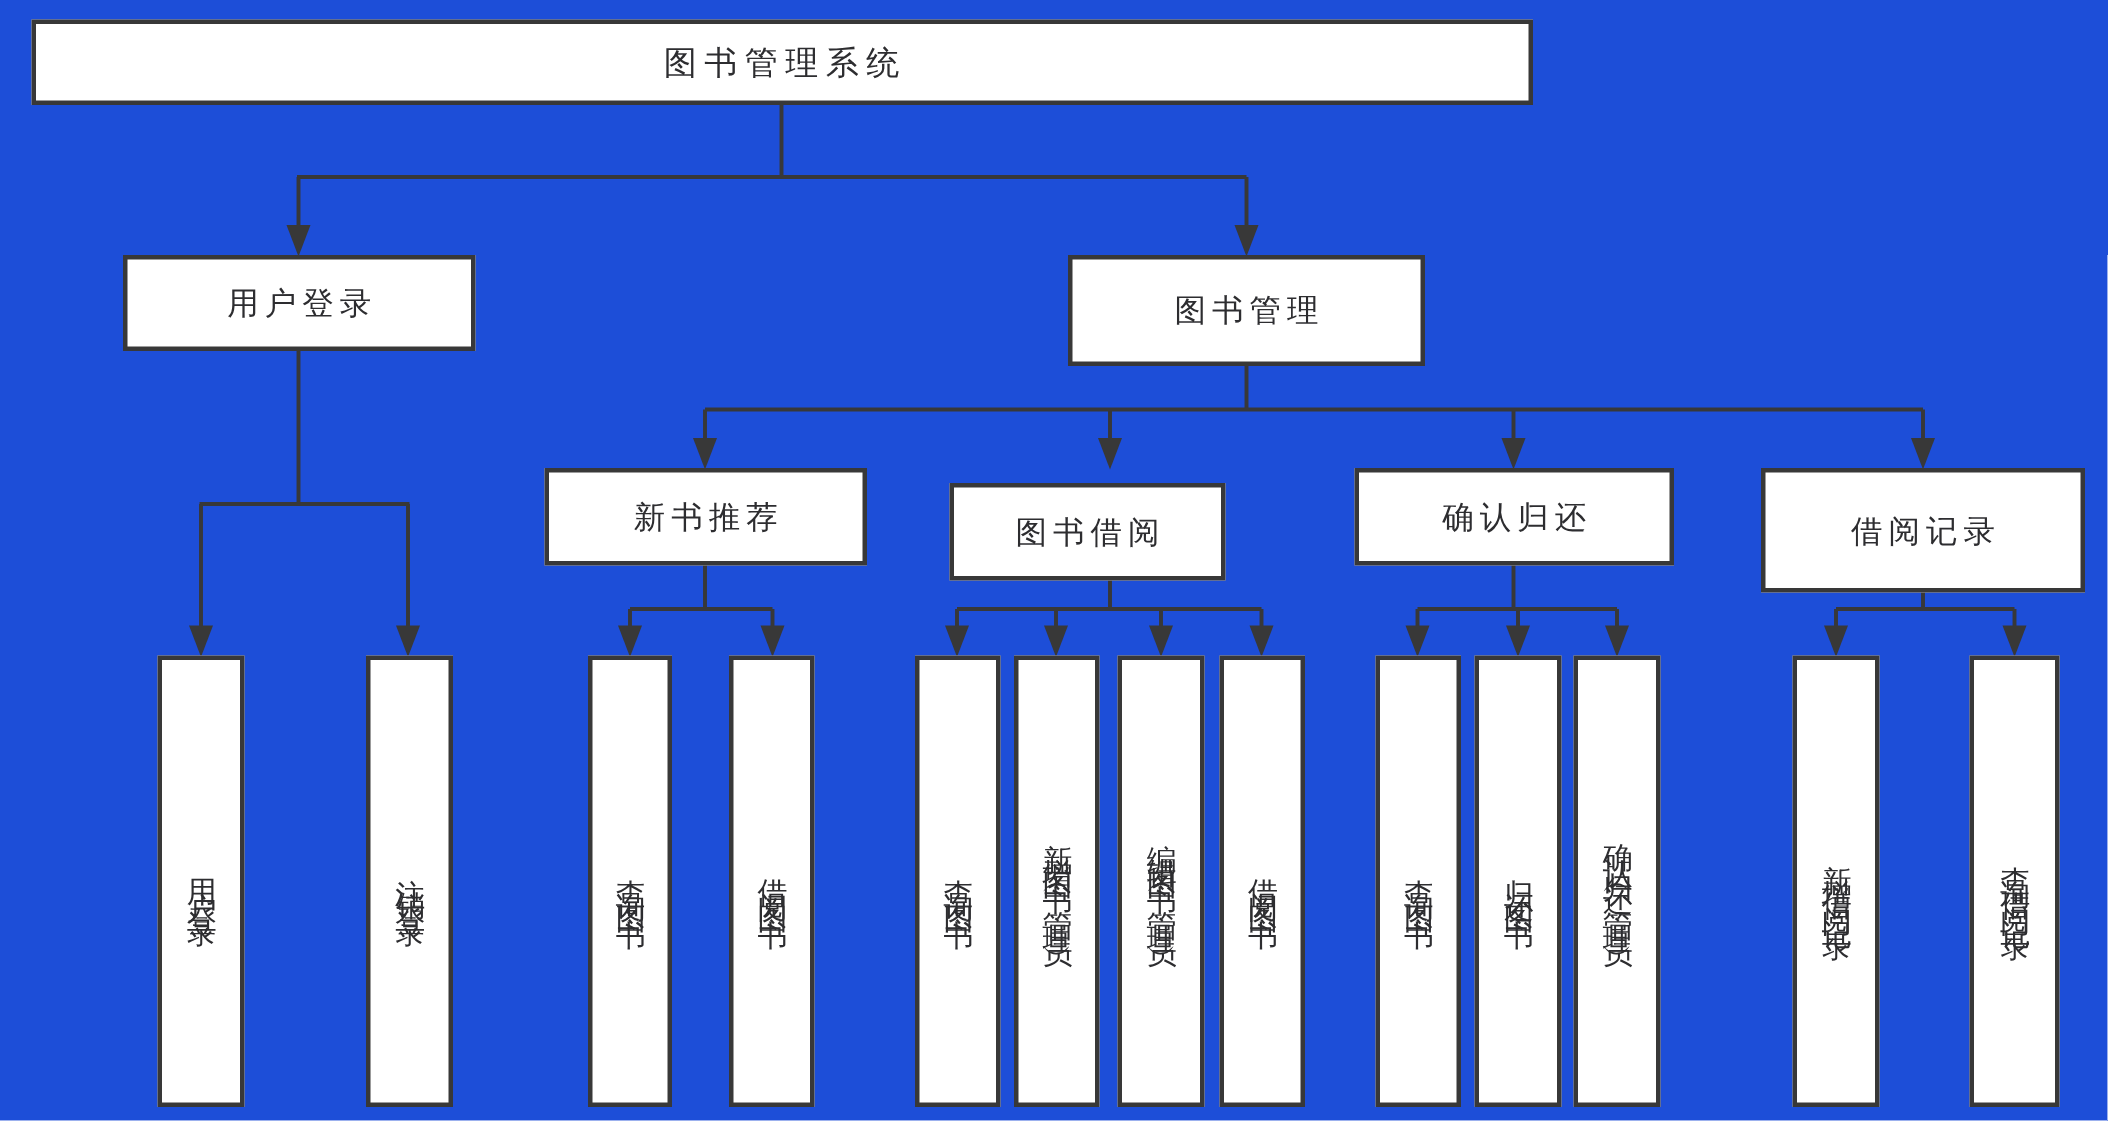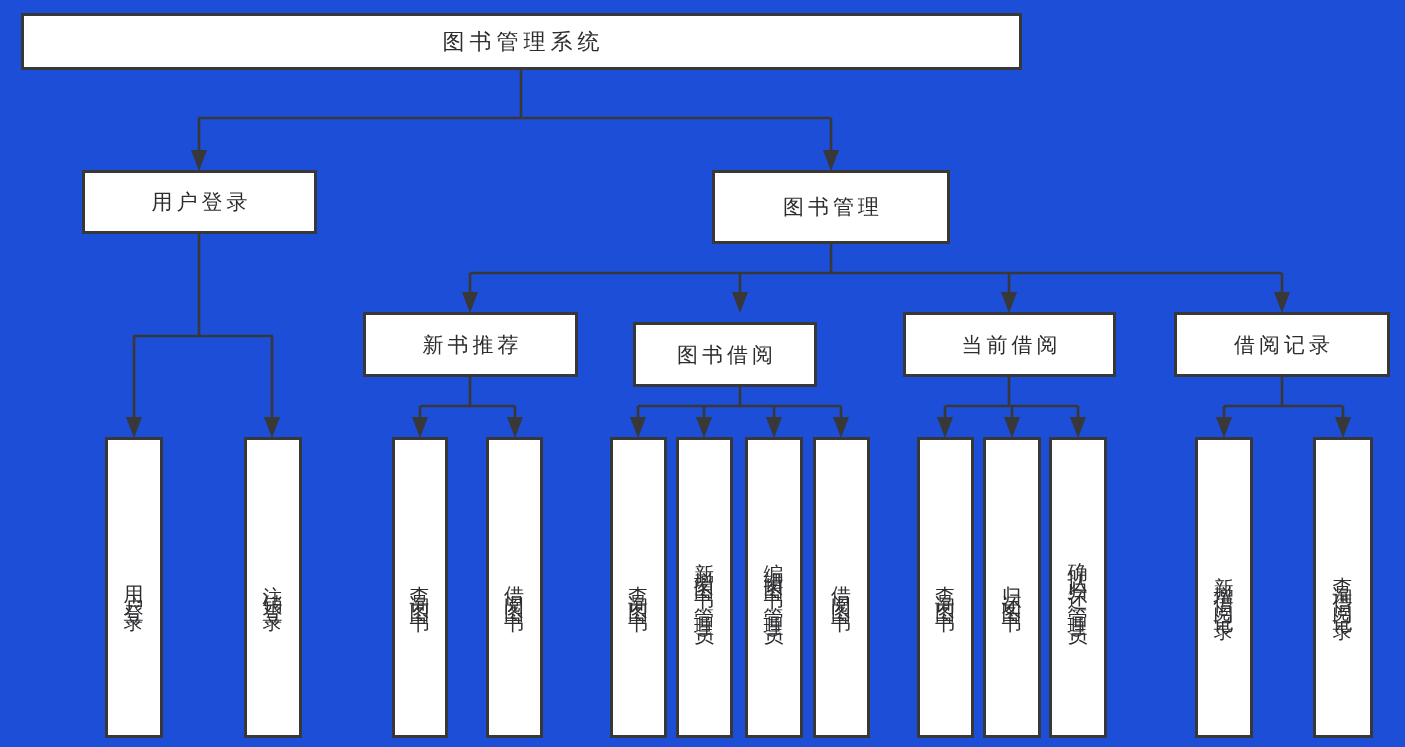--- a/index.html
+++ b/index.html
@@ -72,22 +72,22 @@
     </g>
   </svg>
 
   <div class="box root-box" style="left:21px;top:13px;width:1001px;height:57px;">图书管理系统</div>
 
   <div class="box" style="left:82px;top:170px;width:235px;height:64px;">用户登录</div>
   <div class="box" style="left:712px;top:170px;width:238px;height:74px;">图书管理</div>
 
   <div class="box" style="left:363px;top:312px;width:215px;height:65px;">新书推荐</div>
   <div class="box" style="left:633px;top:312px;width:184px;height:65px;margin-top:10px;">图书借阅</div>
-  <div class="box" style="left:903px;top:312px;width:213px;height:65px;">当前借阅</div>
-  <div class="box" style="left:1174px;top:312px;width:216px;height:65px;">借阅记录</div>
+  <div class="box" style="left:903px;top:312px;width:213px;height:65px;">确认归还</div>
+  <div class="box" style="left:1174px;top:312px;width:216px;height:83px;">借阅记录</div>
 
   <div class="vbox" style="left:105px;top:437px;width:58px;height:301px;">
     <span>用户登录</span>
   </div>
   <div class="vbox" style="left:244px;top:437px;width:58px;height:301px;">
     <span>注销登录</span>
   </div>
 
   <div class="vbox" style="left:392px;top:437px;width:56px;height:301px;">
     <span>查询图书</span>

